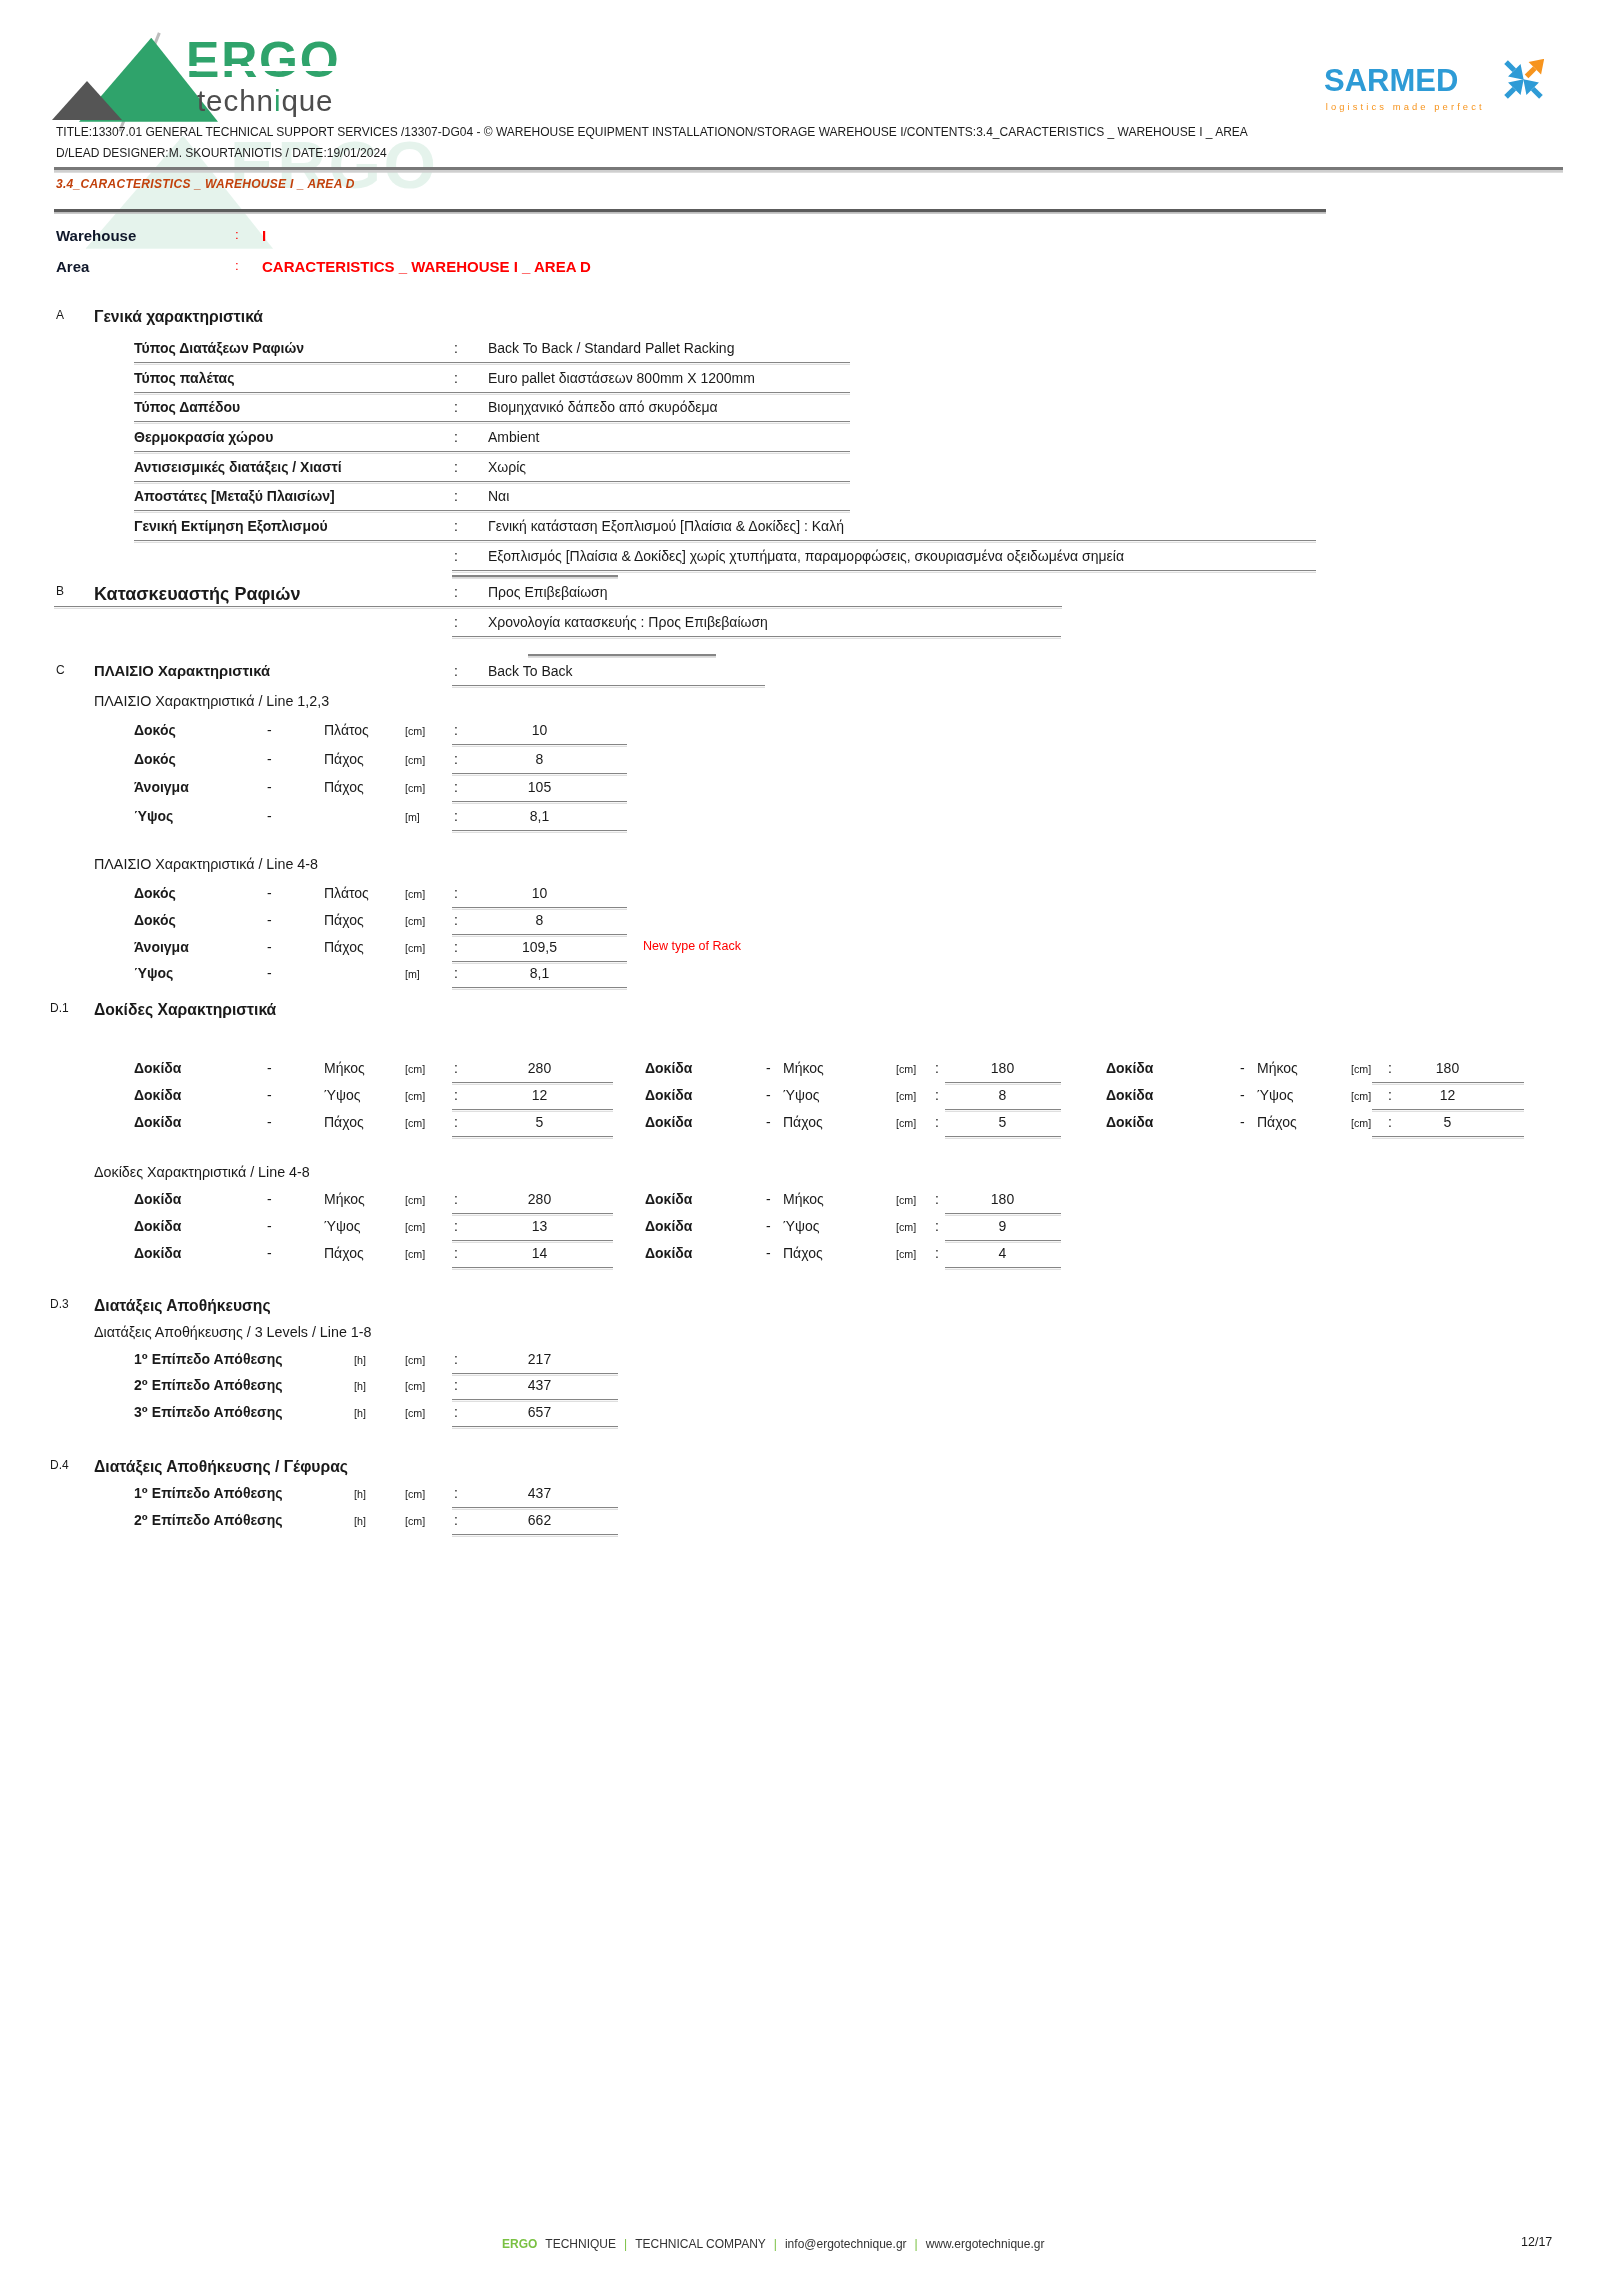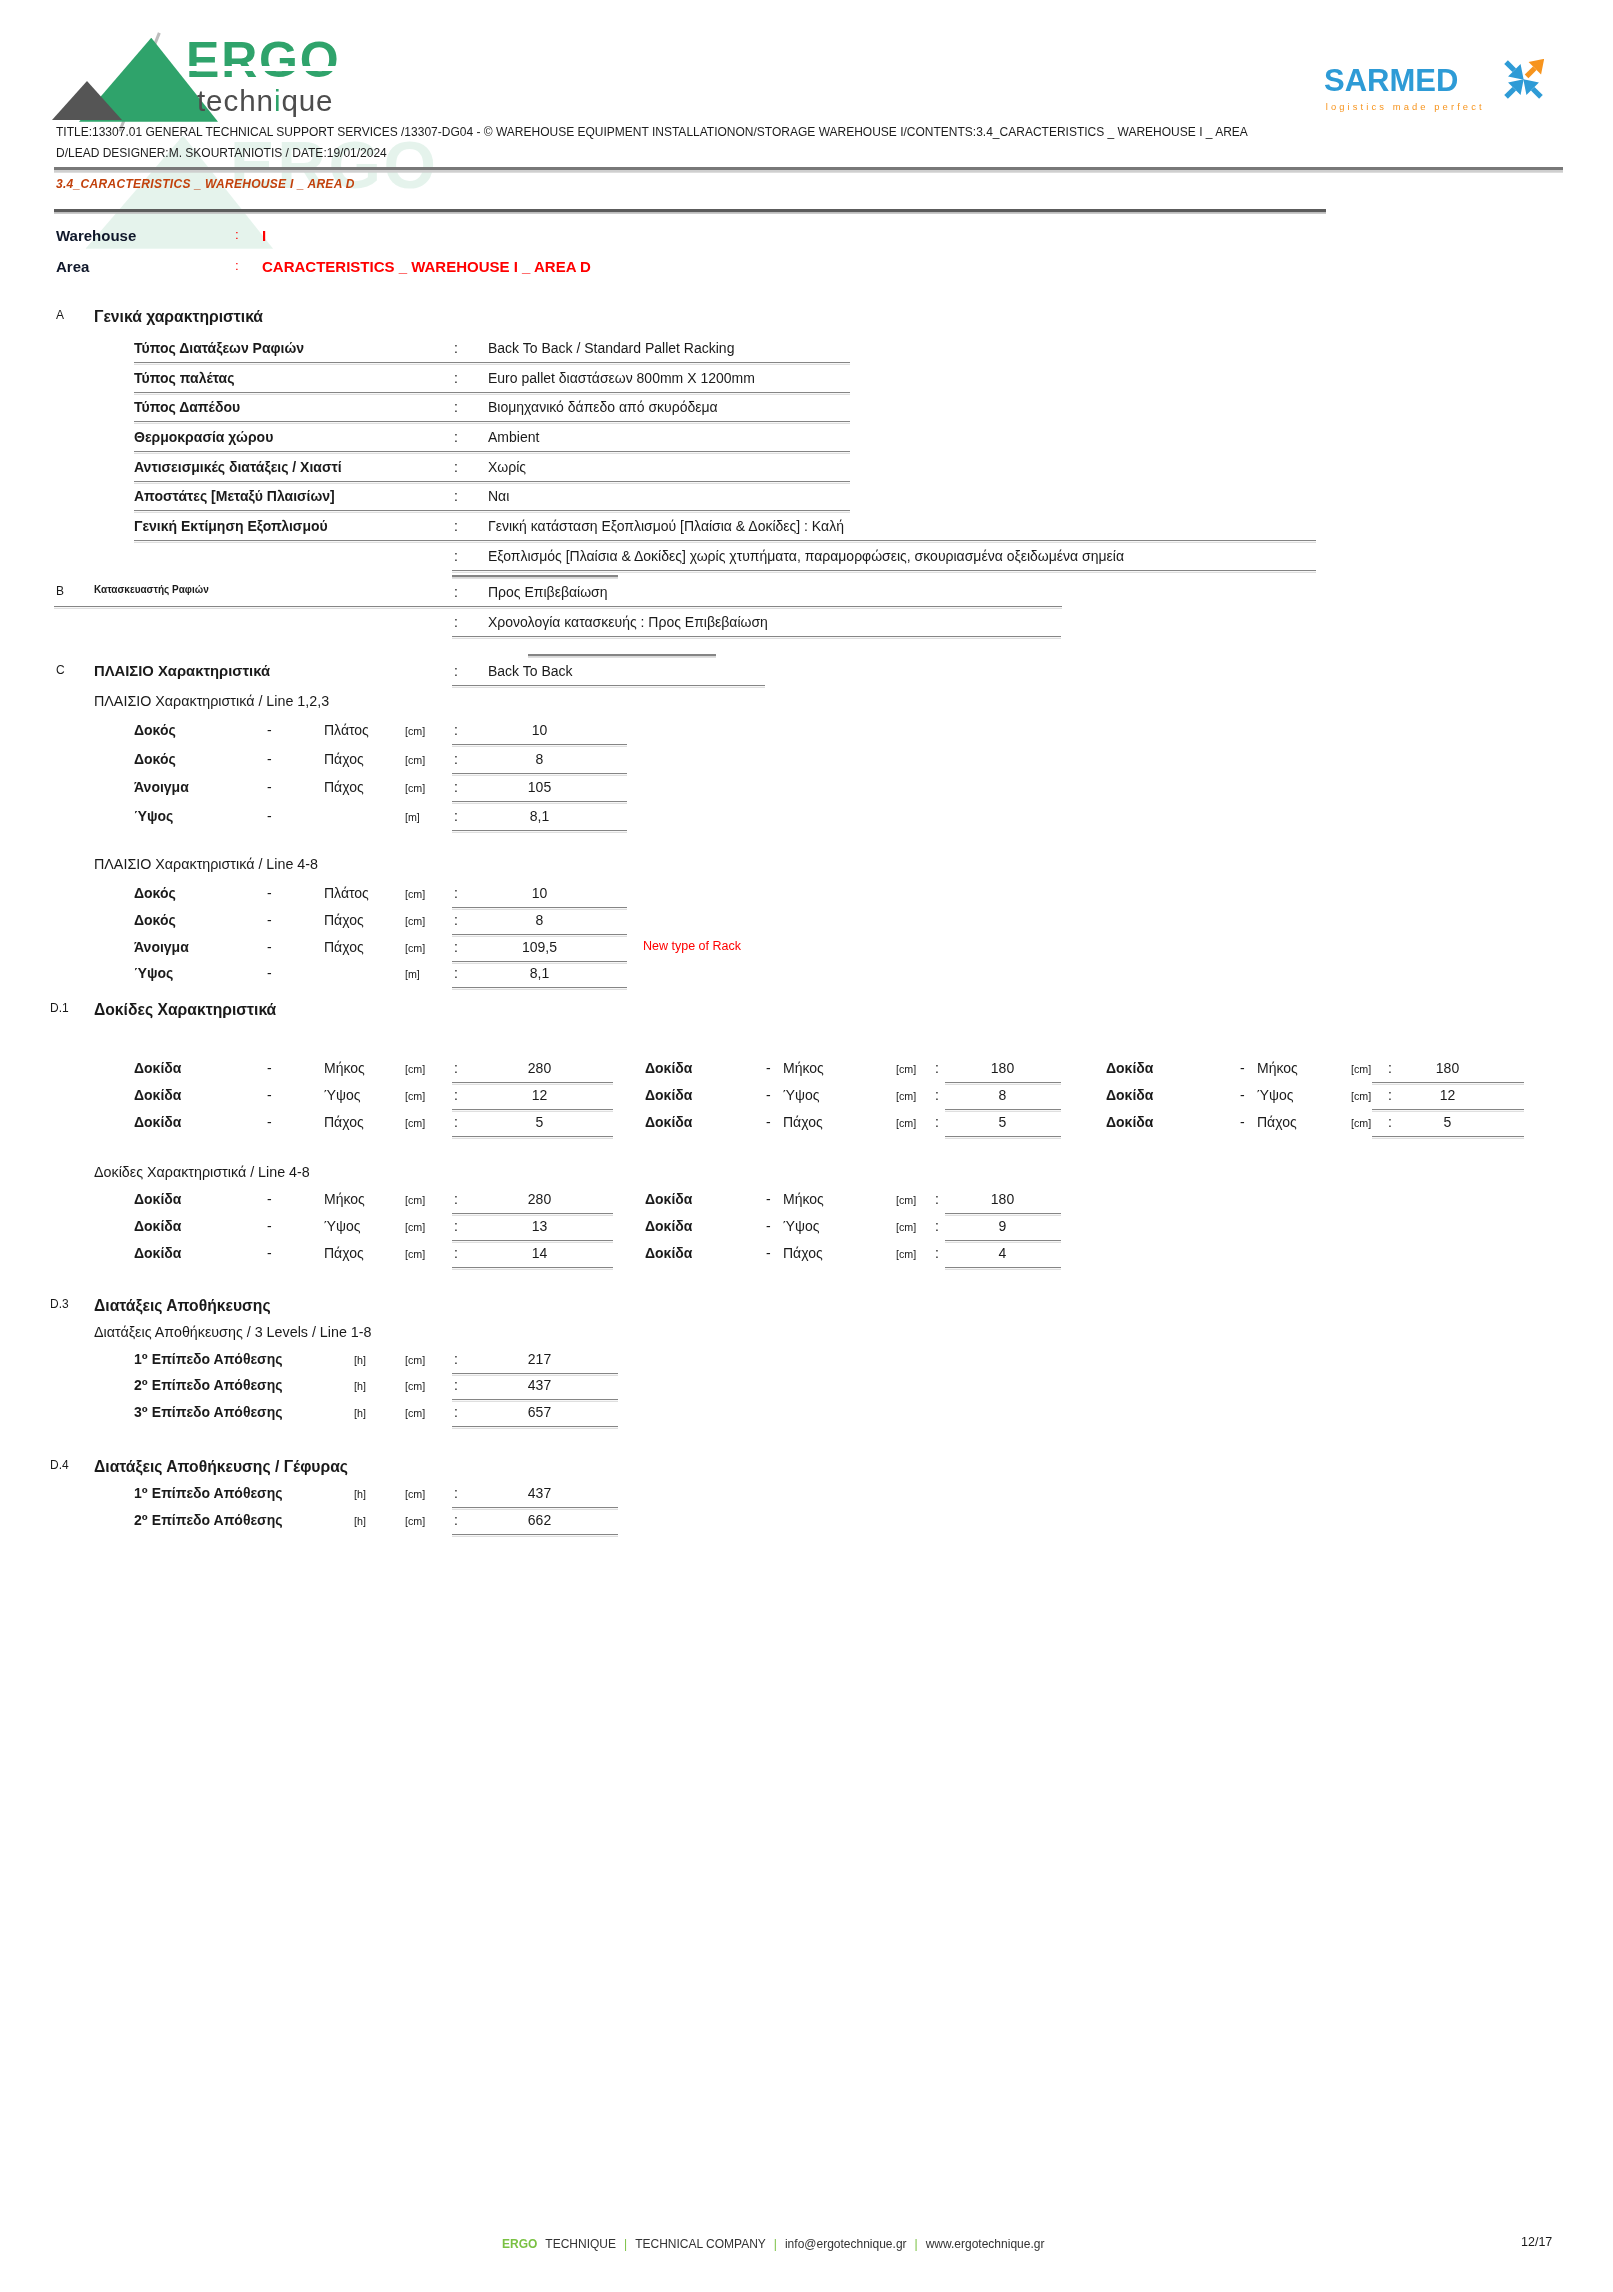--- a/index.html
+++ b/index.html
@@ -162,21 +162,21 @@
   </div>
   <div class="r" style="top:548px">
     <span class="s xc">:</span>
     <span class="s xv">Εξοπλισμός [Πλαίσια &amp; Δοκίδες] χωρίς χτυπήματα, παραμορφώσεις, σκουριασμένα οξειδωμένα σημεία</span>
     <div class="s ul u2w"></div>
   </div>
 
   <div class="s ul useg" style="top:575px"></div>
   <div class="r" style="top:584px">
     <span class="s sid">B</span>
-    <span class="s xb b" style="font-size:10px">Κατασκευαστής Ραφιών</span>
+    <span class="s xb b" style="font-size:18px">Κατασκευαστής Ραφιών</span>
     <span class="s xc">:</span>
     <span class="s xv">Προς Επιβεβαίωση</span>
     <div class="s ul ub1"></div>
   </div>
   <div class="r" style="top:614px">
     <span class="s xc">:</span>
     <span class="s xv">Χρονολογία κατασκευής : Προς Επιβεβαίωση</span>
     <div class="s ul ub2"></div>
   </div>
 

